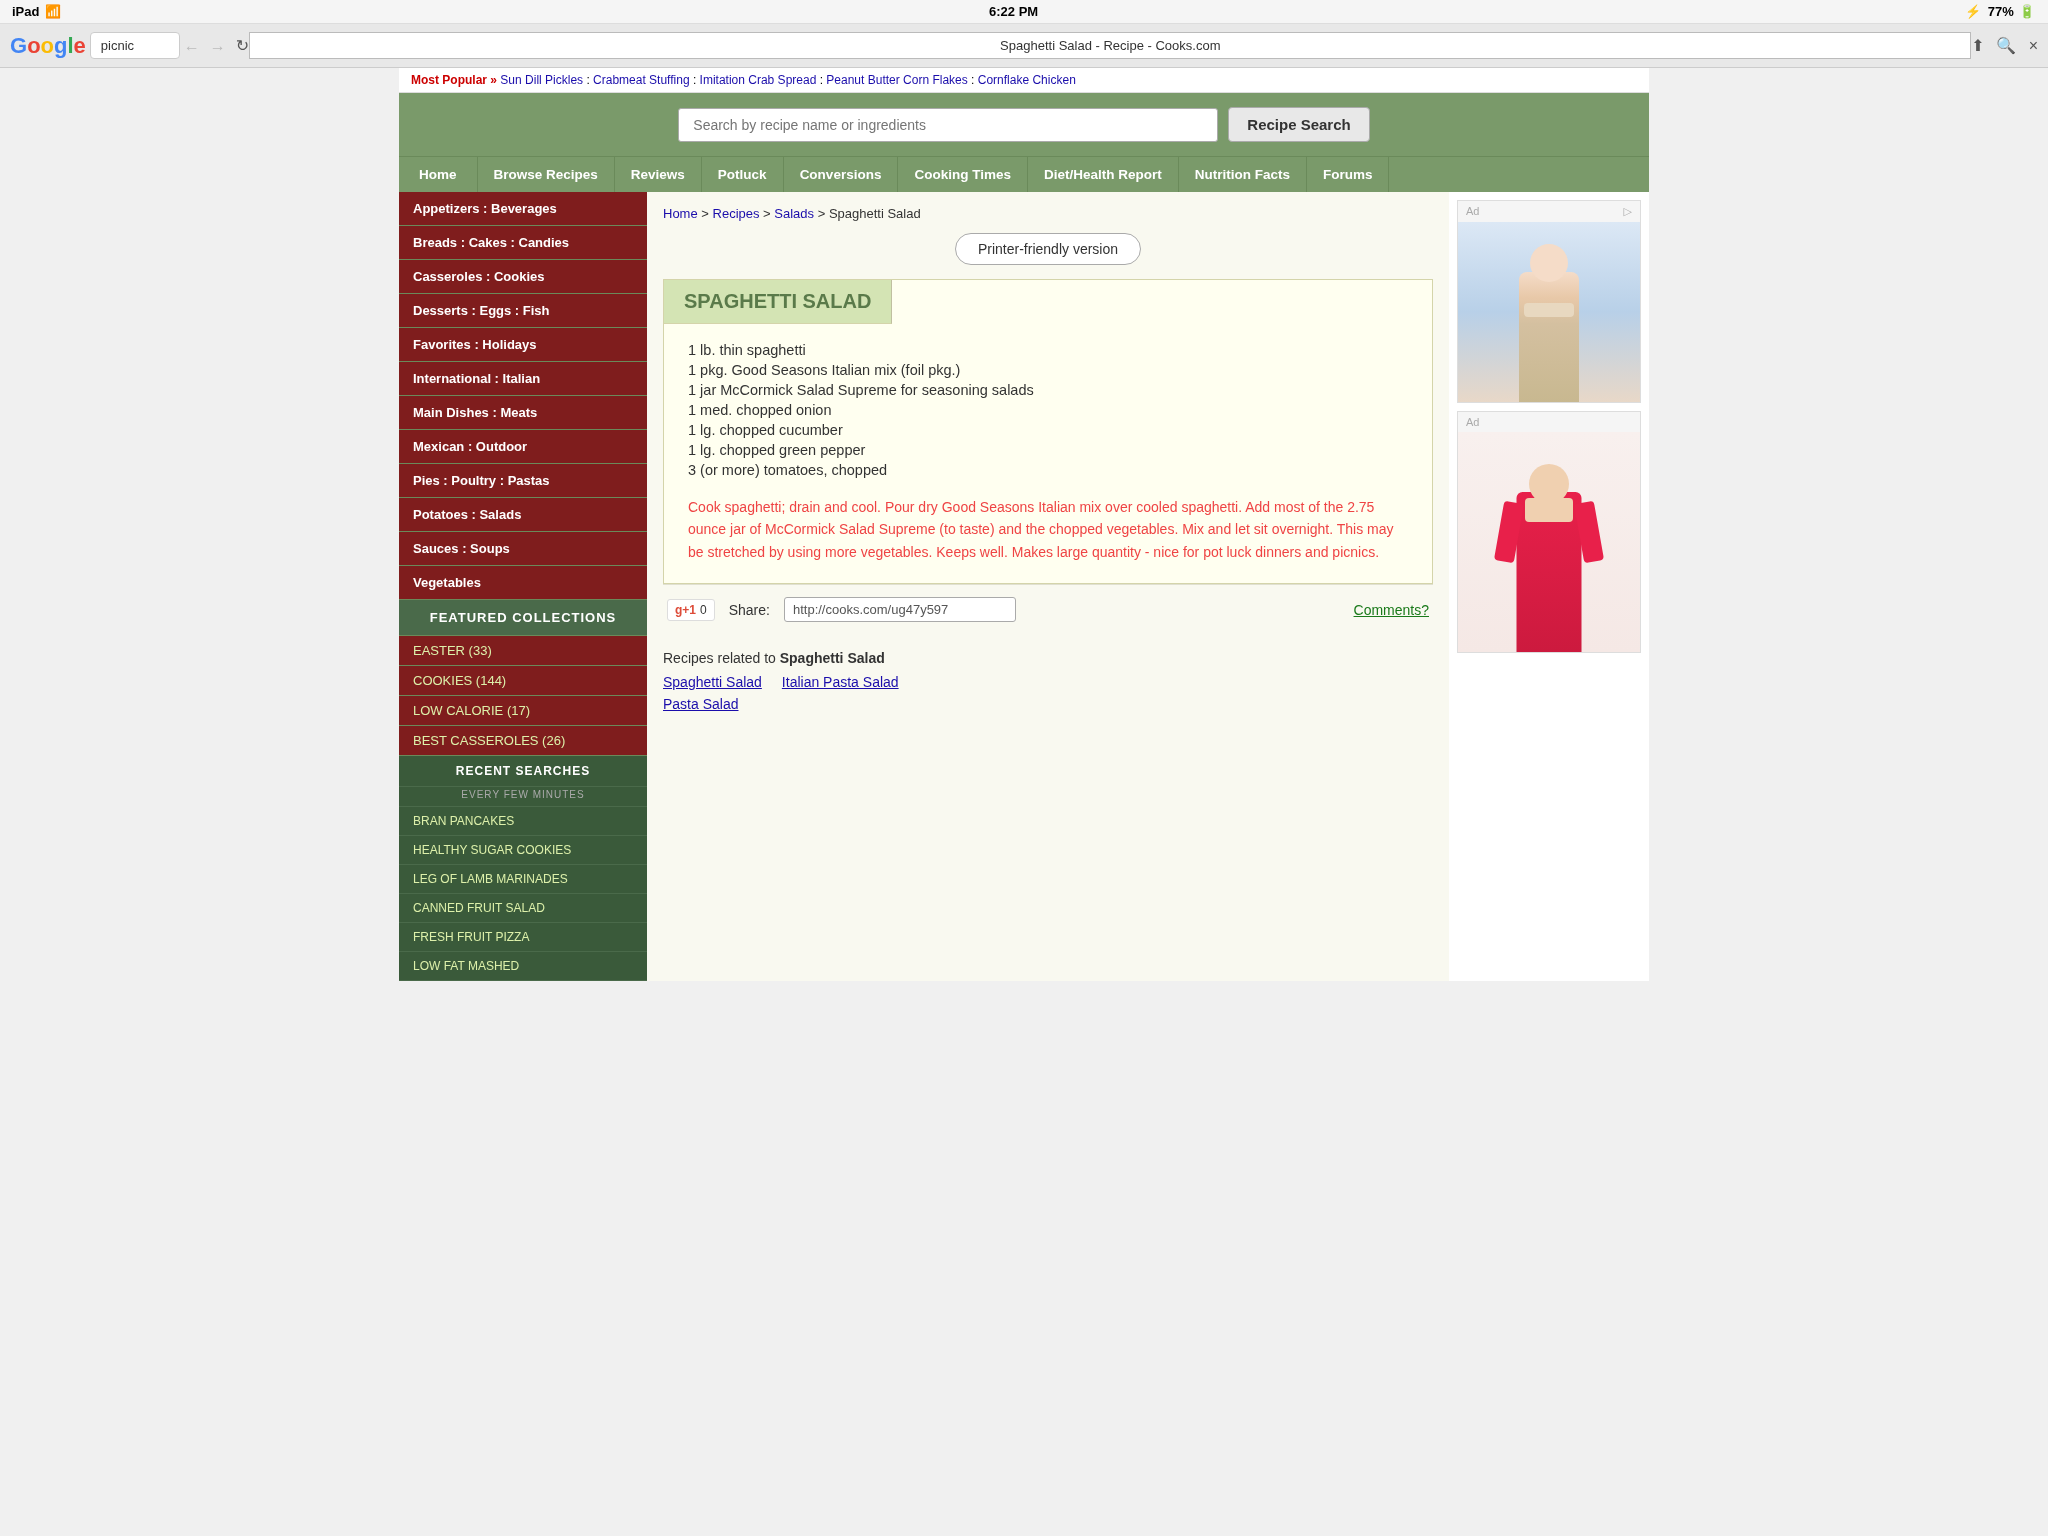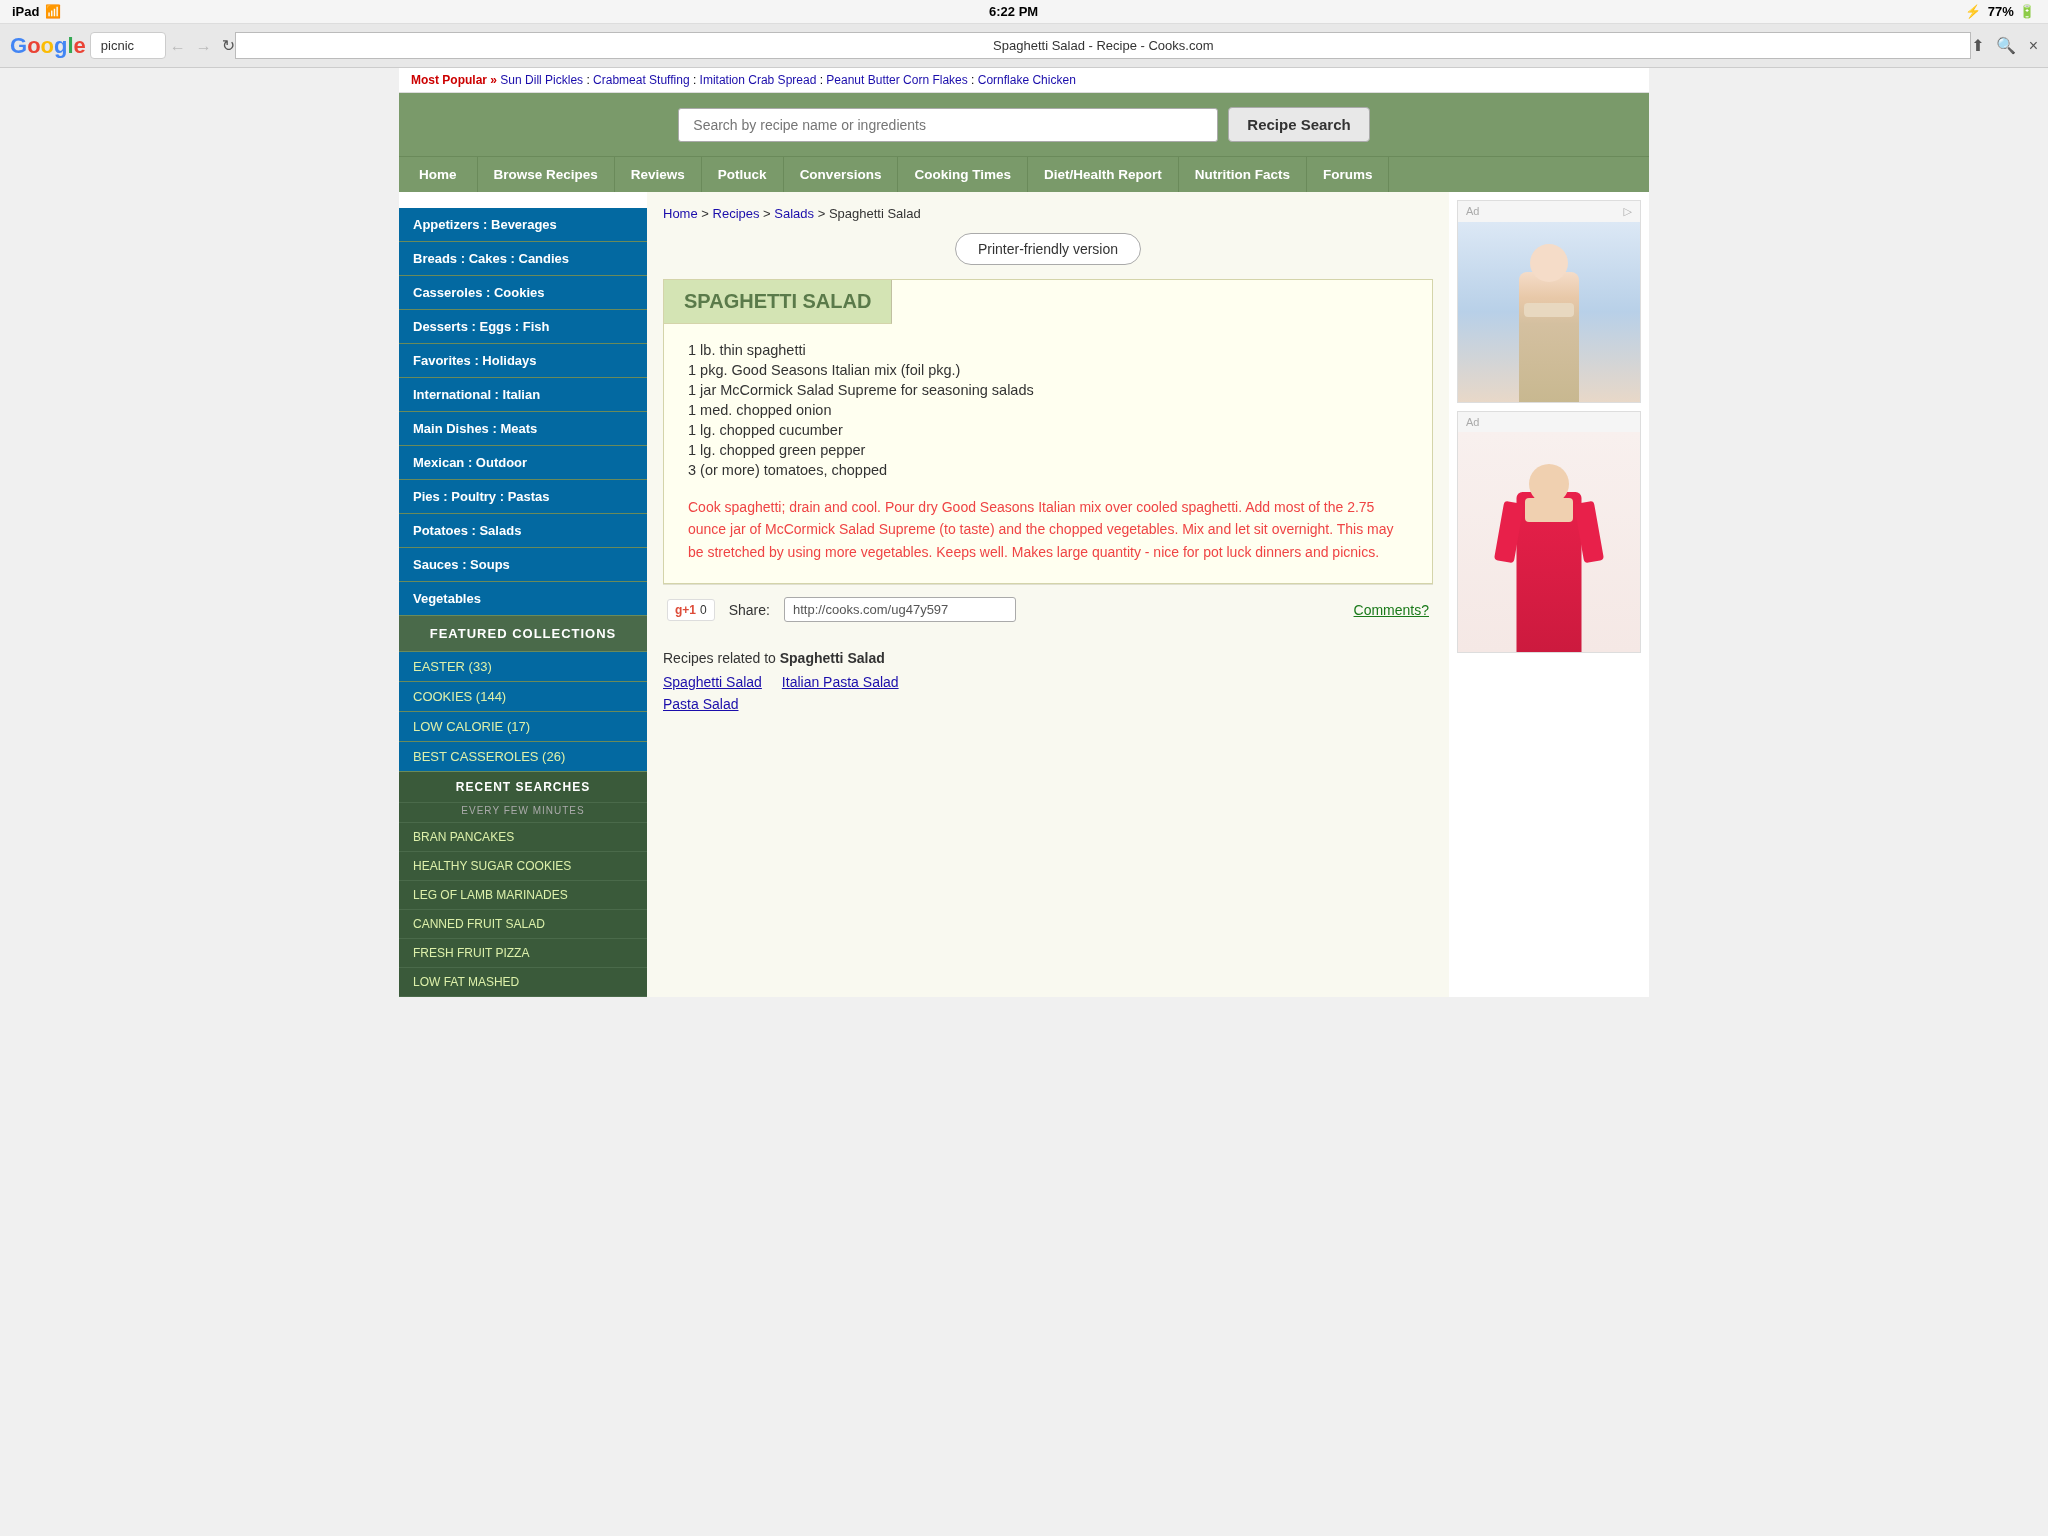--- a/index.html
+++ b/index.html
@@ -41,21 +41,21 @@
     .google-logo .l { color: #34A853; }
     .google-logo .e { color: #EA4335; }
 
     .url-bar {
       background: white;
       border: 1px solid #ccc;
       border-radius: 4px;
       padding: 5px 10px;
       font-size: 13px;
       color: #333;
-      width: 76px;
+      width: 90px;
       display: flex;
       align-items: center;
     }
     .nav-controls { display: flex; gap: 10px; align-items: center; margin-left: 4px; }
     .nav-btn { color: #555; font-size: 16px; cursor: pointer; background: none; border: none; }
     .nav-btn.disabled { color: #bbb; }
     .address-bar {
       flex: 1;
       background: white;
       border: 1px solid #bbb;
@@ -132,23 +132,22 @@
     
     .content-area {
       display: flex;
       gap: 0;
     }
 
     
     .sidebar {
       width: 248px;
       min-width: 248px;
-      background: #0369a1;
+      background: #7f1d1d;
       flex-shrink: 0;
-      margin-top: 16px;
     }
     .sidebar-cat {
       display: block;
       color: white;
       padding: 9px 14px;
       font-size: 13px;
       font-weight: bold;
       border-bottom: 1px solid #6a8a5a;
       cursor: pointer;
       text-decoration: none;

